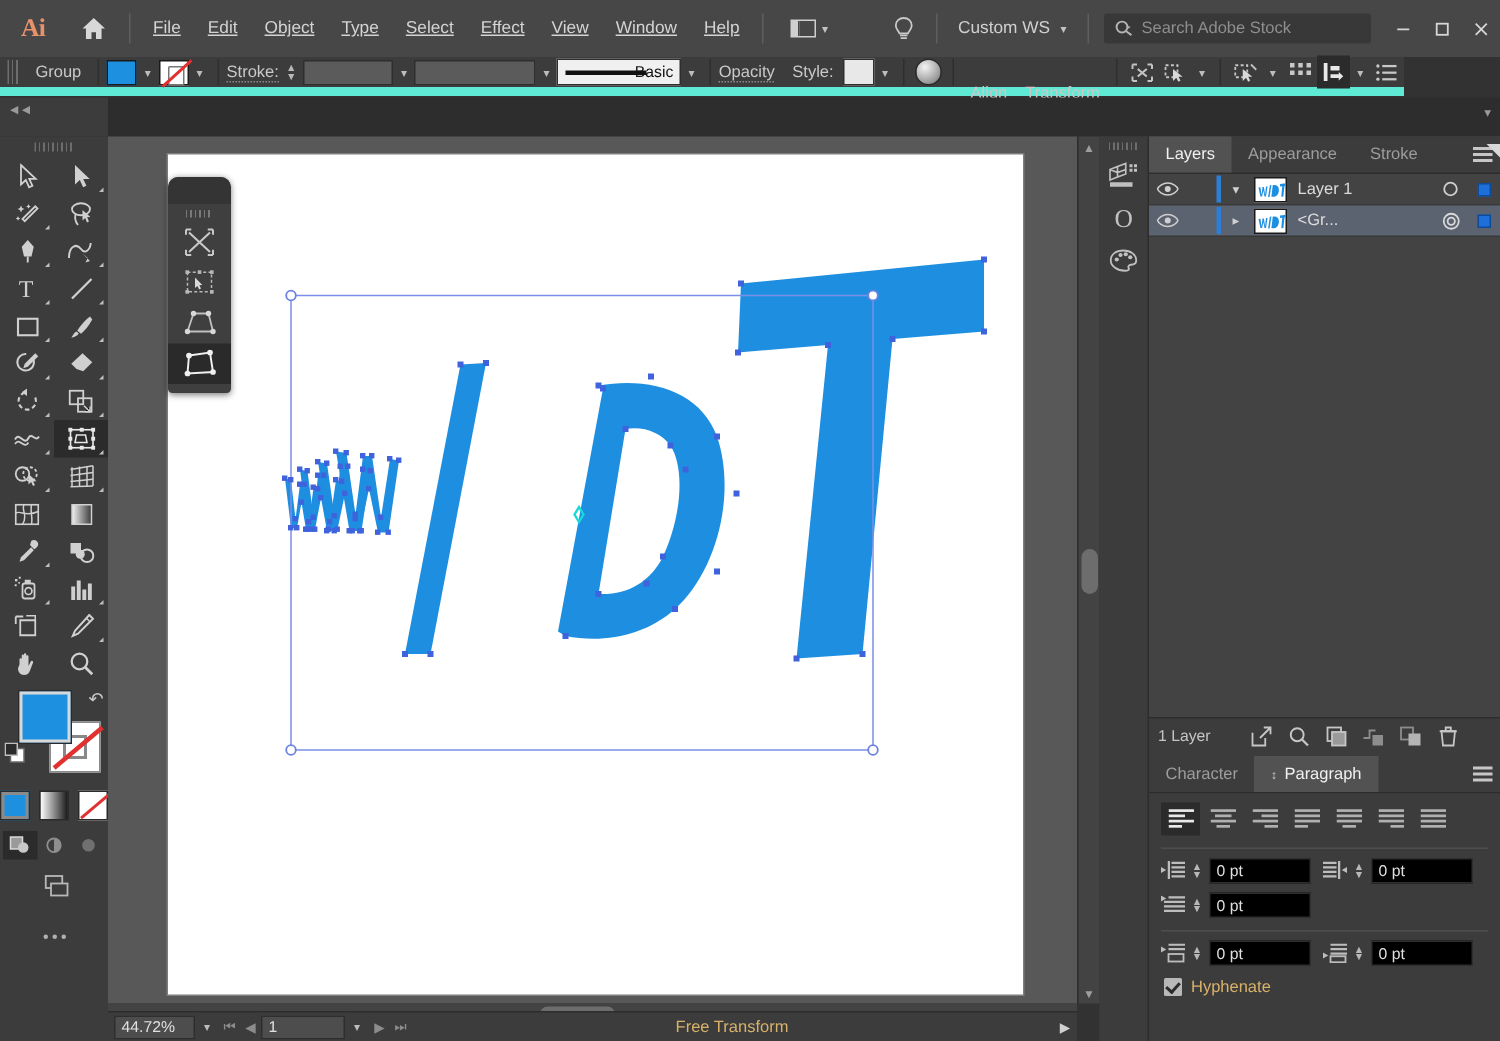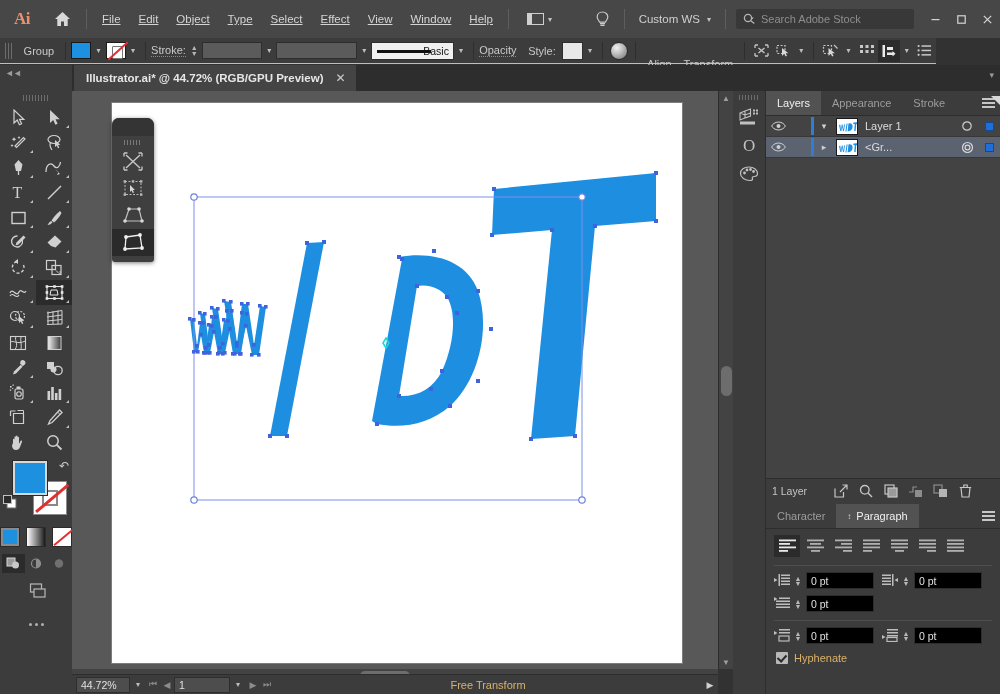--- a/index.html
+++ b/index.html
@@ -50,21 +50,21 @@
     display: flex; align-items: center; gap: 5px; padding: 0 7px; margin-left: 4px;
   }
   .search-box span.ph { color: #8e8e8e; font-size: 11px; }
   .wincontrols { display: flex; align-items: center; margin-left: 8px; }
   .wc { width: 26px; height: 38px; display: flex; align-items: center; justify-content: center; color: #d0d0d0; font-size: 12px; }
 
   
   .ctrlbar {
     position: absolute; left: 0; top: 38px; width: 936px; height: 26px;
     background: #3c3c3c; display: flex; align-items: center;
-    border-bottom: 1px solid #5eead4;
+    border-bottom: 6px solid #5eead4;
   }
   .grip {
     width: 9px; height: 16px; margin: 0 4px 0 5px;
     background: repeating-linear-gradient(90deg,#6d6d6d 0 1px,transparent 1px 3px);
   }
   .ctrl-label { font-size: 11px; color: #c9c9c9; padding: 0 6px; }
   .cb-sep { width: 1px; height: 18px; background: #2e2e2e; margin: 0 5px; }
   .swatch-fill {
     width: 21px; height: 17px; background: #1e90e0; border: 1px solid #1a1a1a;
   }
@@ -474,24 +474,20 @@
           <circle cx="1.6" cy="10.8" r="1.1"></circle>
             <rect x="4.5" y="10.1" width="9.5" height="1.5"></rect>
         </g>
       </svg>
     </div>
   </div>
 
   <div class="tabbar">
     <div class="lefttop">
       <div class="dblchev">◄◄</div>
-    </div>
-    <div class="doctab">
-      <div class="t">Illustrator.ai* @ 44.72% (RGB/GPU Preview)</div>
-      <div class="x">✕</div>
     </div>
     <div class="rightchev">▾</div>
   </div>
 
   <div class="toolbar">
     <div class="tb-grip">
         <i></i>
       </div>
     <div class="tool-grid">
 

